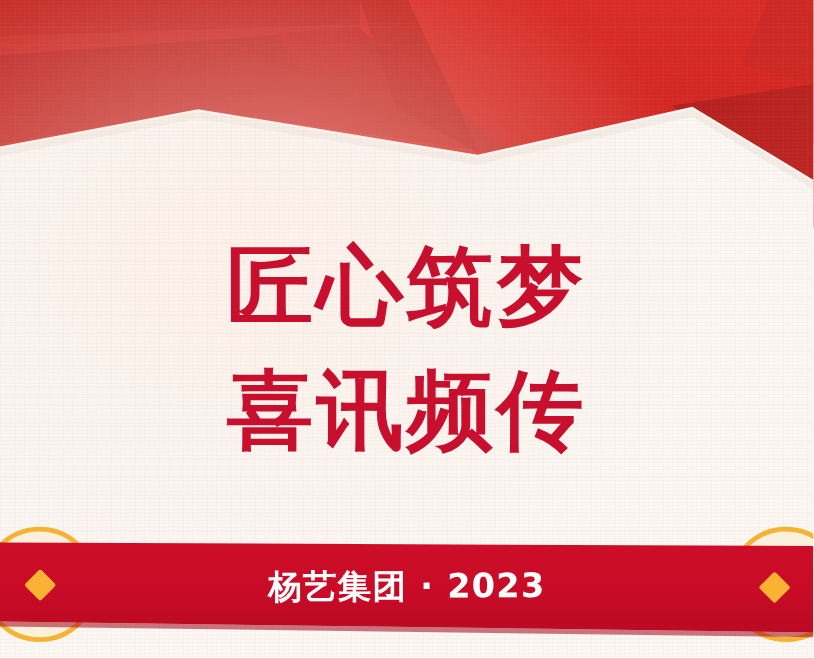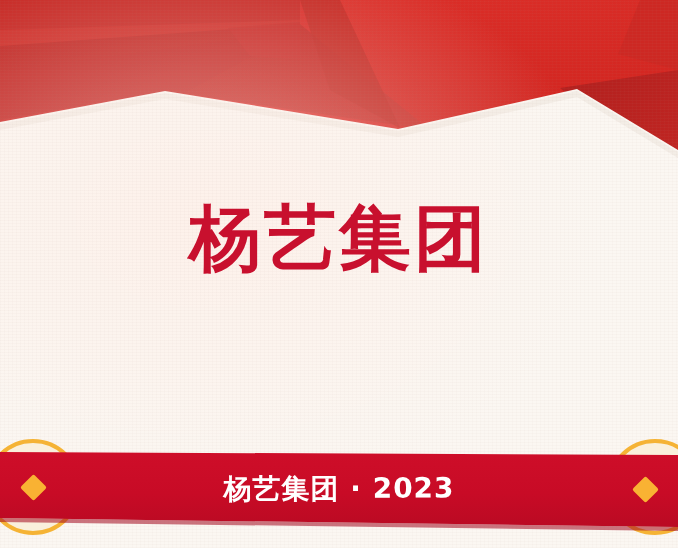--- a/index.html
+++ b/index.html
@@ -132,21 +132,22 @@
 
       <polygon points="0,190 0,122 165,91 398,129 577,89 678,150 678,190" fill="#FBF7F2"></polygon>
 
       <polygon points="0,124 165,93 398,131 577,91 678,152 678,158 577,97 398,137 165,99 0,130" fill="#E9DFD6" opacity="0.45"></polygon>
     </svg>
   </div>
 
   <div class="paper-texture"></div>
 
   <div class="headline">
-    <div class="headline-line">杨艺集团</div>
+    <div class="headline-line">匠心筑梦</div>
+    <div class="headline-line">喜讯频传</div>
   </div>
 
   <div class="ribbon-group">
     <svg width="678" height="128" viewBox="0 0 678 128" xmlns="http://www.w3.org/2000/svg">
       <defs>
         <linearGradient id="gBand" x1="0" y1="0" x2="0" y2="1">
           <stop offset="0%" stop-color="#CE0E29"></stop>
           <stop offset="55%" stop-color="#C80B26"></stop>
           <stop offset="100%" stop-color="#BA0A23"></stop>
         </linearGradient>

